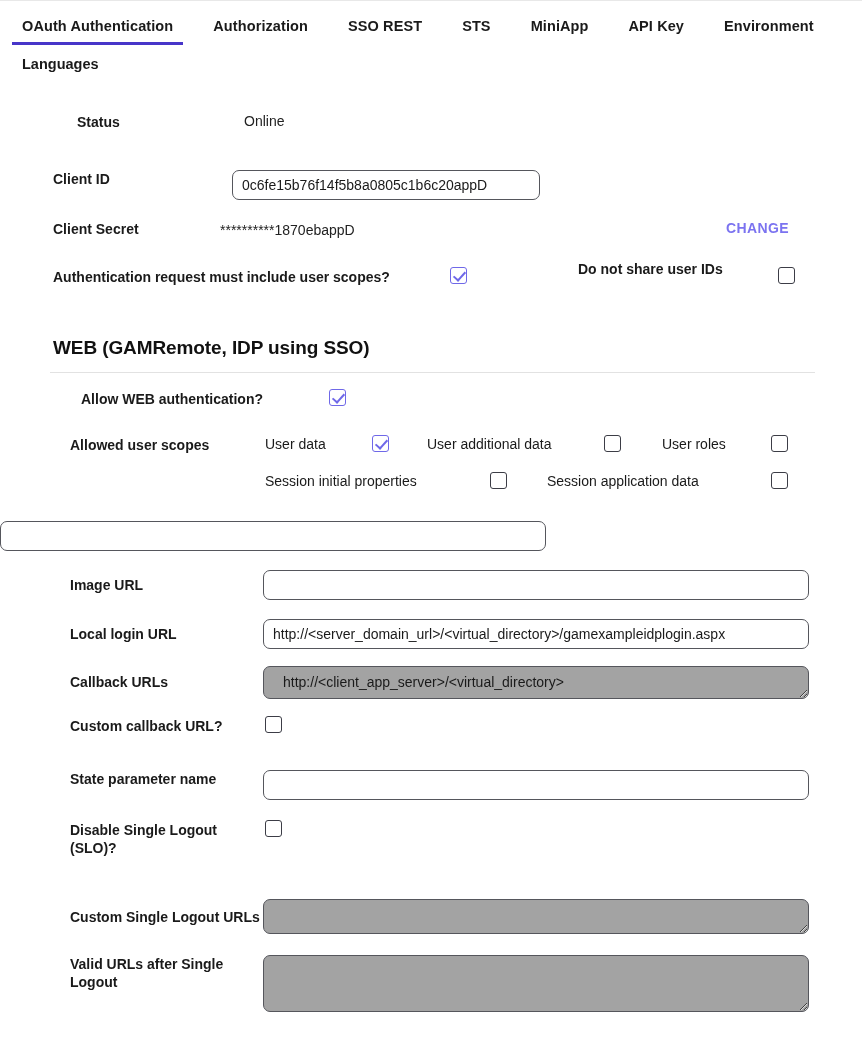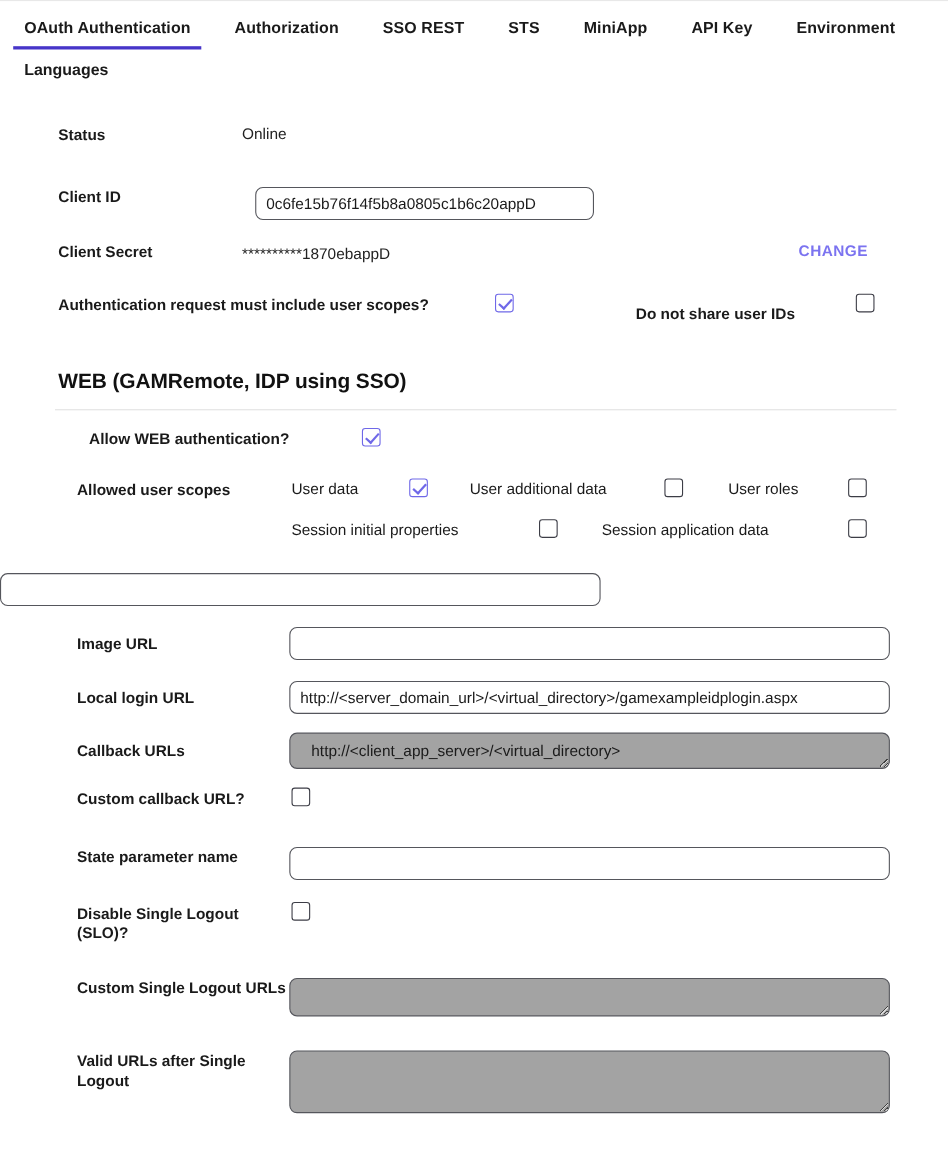--- a/index.html
+++ b/index.html
@@ -74,21 +74,21 @@
     font-size: 14px;
     color: #222;
     font-weight: normal;
   }
 
   
   .g1 .lbl { width: 167px; margin-left: 53px; flex: none; }
   
   .g2 .lbl { width: 193px; margin-left: 70px; flex: none; }
 
-  .r-status      { height: 54px; padding-top: 7px; }
+  .r-status      { height: 54px; padding-top: 7px; margin-left: 24px; }
   .r-clientid    { height: 51px; padding-top: 10px; }
   .r-secret      { height: 50px; padding-top: 9px; }
   .r-authreq     { height: 62px; padding-top: 8px; }
 
   .inp {
     font-family: "Liberation Sans", sans-serif;
     font-size: 14px;
     color: #1a1a1a;
     background: #fff;
     border: 1px solid #55565c;
@@ -149,21 +149,21 @@
     transform: rotate(42deg);
   }
 
   
   .authreq-label {
     margin-left: 53px;
     font-size: 14px; font-weight: bold;
   }
   .cb-authreq { position: absolute; left: 450px; top: 6px; }
   .noshare-label {
-    position: absolute; left: 578px; top: 16px;
+    position: absolute; left: 578px; top: 0;
     font-size: 14px; font-weight: bold;
   }
   .cb-noshare { position: absolute; left: 778px; top: 6px; }
 
   
   .section {
     margin: 14px 0 0 0;
   }
   .section-title {
     font-size: 19px;
@@ -203,21 +203,21 @@
   .r-ta .lbl { padding-top: 7px; }
 
   .r-customcb { height: 54px; padding-top: 12px; }
   .cb-customcb { position: absolute; left: 265px; top: 11px; }
 
   .r-state { height: 51px; padding-top: 11px; }
 
   .r-slo { height: 68px; padding-top: 11px; }
   .cb-slo { position: absolute; left: 265px; top: 10px; }
 
-  .r-csl { height: 66px; padding-top: 11px; }
+  .r-csl { height: 66px; padding-top: 11px; align-items: center; }
   .r-vurl { height: 60px; padding-top: 11px; }
 </style>
 </head>
 <body>
 
 <div class="tabbar">
   <div class="tab active">OAuth Authentication</div>
   <div class="tab">Authorization</div>
   <div class="tab">SSO REST</div>
   <div class="tab">STS</div>

